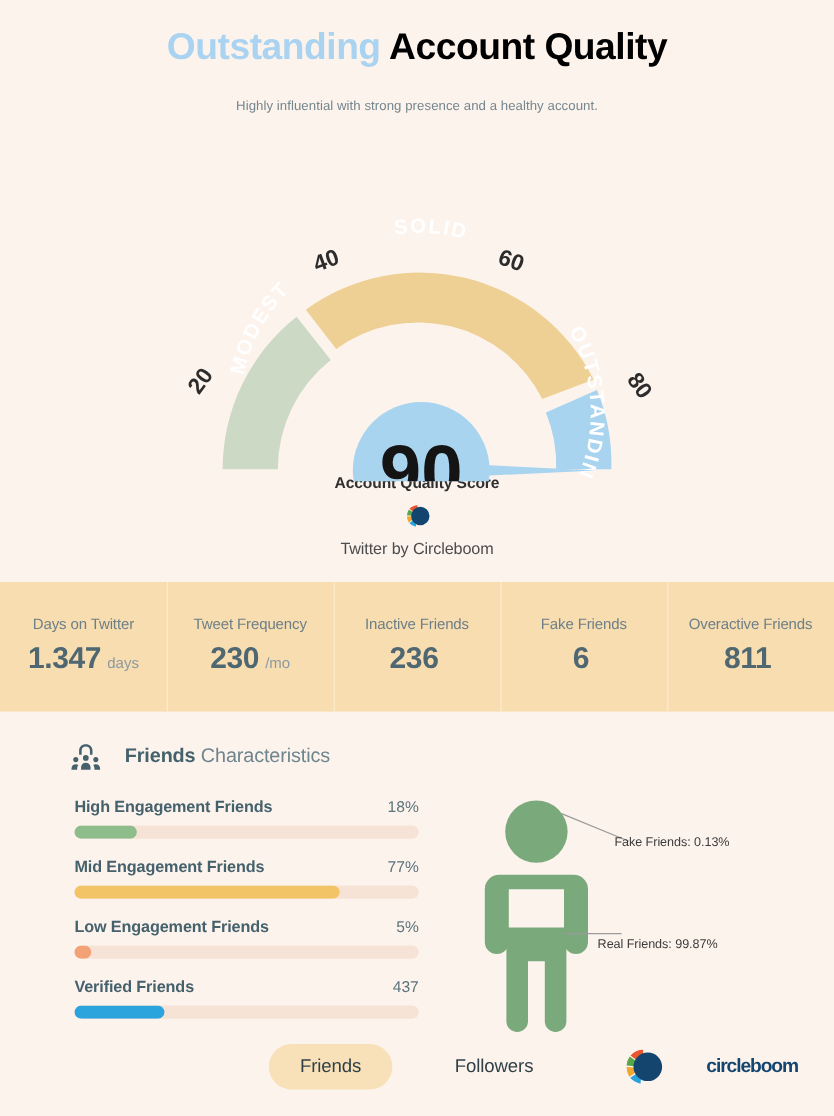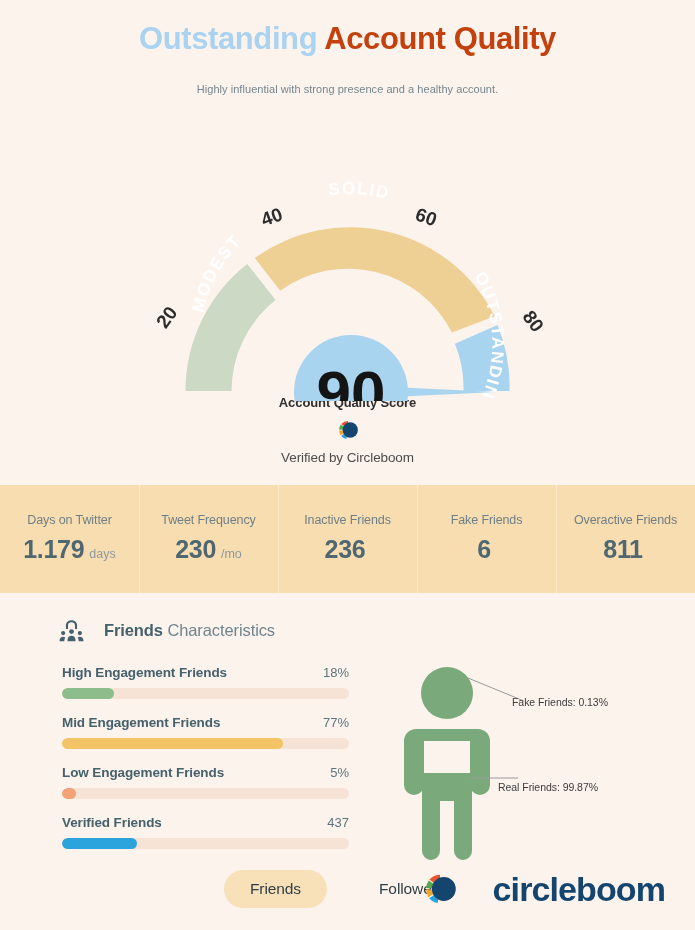--- a/index.html
+++ b/index.html
@@ -17,21 +17,21 @@
 
   
   .header { padding-top: 22px; text-align: center; }
   .title {
     font-size: 31px;
     font-weight: bold;
     letter-spacing: -0.4px;
     line-height: 1.12;
   }
   .title .accent { color: #a9d3f0; }
-  .title .dark   { color: #c2410c; }
+  .title .dark   { color: #000000; }
   .subtitle {
     margin-top: 26px;
     font-size: 11px;
     color: #74868e;
     letter-spacing: 0.05px;
   }
 
   
   .gauge-wrap {
     position: relative;
@@ -215,21 +215,21 @@
   .tab.active { background: #f8e1b8; }
   .logo-wrap {
     position: absolute;
     right: 30px;
     display: flex;
     align-items: center;
     gap: 3px;
   }
   .logo-mark { width: 36px; height: 36px; display: block; }
   .logo-text {
-    font-size: 34px;
+    font-size: 16px;
     font-weight: bold;
     color: #14456f;
     letter-spacing: -0.9px;
     margin-left: 32px;
   }
 </style>
 </head>
 <body>
 
 <div class="header">
@@ -293,28 +293,28 @@
 
 <div class="score-caption">
   <span class="bold-label">Account Quality Score</span>
   <svg class="cb-mark" viewBox="0 0 32 32">
     <path d="M16 4 a12 12 0 0 0 -9 4 l4.6 3.6 A7 7 0 0 1 16 9.2 Z" fill="#e8552f"></path>
     <path d="M6.4 8.8 A12 12 0 0 0 4.2 15.2 l5.8 0.5 a7 7 0 0 1 1.2 -3.5 Z" fill="#57a64a"></path>
     <path d="M4.2 16.3 a12 12 0 0 0 1.9 6.8 l4.9 -3.2 a7 7 0 0 1 -1 -3.3 Z" fill="#f0a72c"></path>
     <path d="M6.8 23.9 A12 12 0 0 0 14 28 l0.6 -5.8 a7 7 0 0 1 -3.2 -1.4 Z" fill="#29a3dc"></path>
     <circle cx="19" cy="16" r="10.2" fill="#14456f"></circle>
   </svg>
-  <span class="by-label">Verified by Circleboom</span>
+  <span class="by-label">Twitter by Circleboom</span>
 </div>
 
 <div class="stats-bar">
   <div class="stat-cell">
     <div class="stat-label">Days on Twitter</div>
     <div class="stat-value-row">
-      <span class="stat-value">1.179</span>
+      <span class="stat-value">1.347</span>
       <span class="stat-unit">days</span>
     </div>
   </div>
   <div class="stat-cell">
     <div class="stat-label">Tweet Frequency</div>
     <div class="stat-value-row">
       <span class="stat-value">230</span>
       <span class="stat-unit">/mo</span>
     </div>
   </div>

